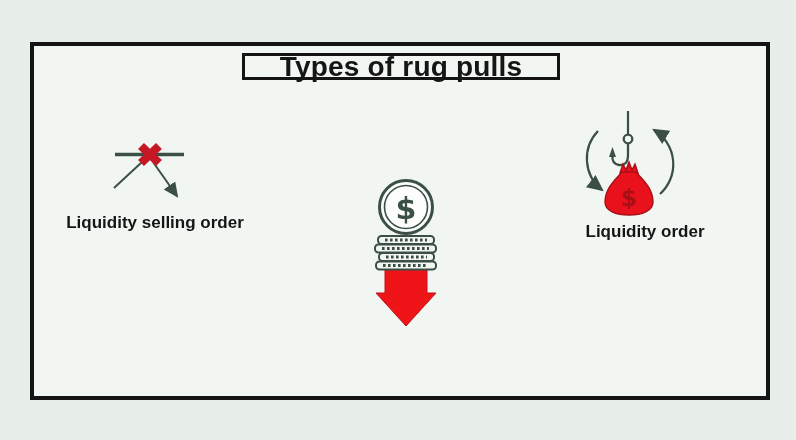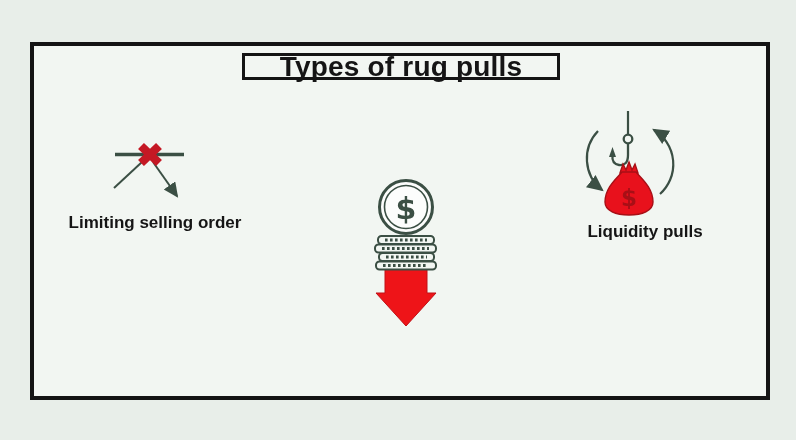--- a/index.html
+++ b/index.html
@@ -83,21 +83,21 @@
       </marker>
     </defs>
     <line x1="20" y1="21.5" x2="89" y2="21.5" stroke="var(--ink)" stroke-width="3.6"></line>
     <line x1="47" y1="29" x2="19" y2="55" stroke="var(--ink)" stroke-width="2"></line>
     <line x1="58" y1="29" x2="82" y2="63" stroke="var(--ink)" stroke-width="2" marker-end="url(#ah1)"></line>
     <g>
       <line x1="46" y1="13" x2="64" y2="30" stroke="var(--red-x)" stroke-width="8.5"></line>
       <line x1="64" y1="13" x2="46" y2="30" stroke="var(--red-x)" stroke-width="8.5"></line>
     </g>
   </svg>
-  <div class="item-label label-left">Limiting selling order</div>
+  <div class="item-label label-left">Liquidity selling order</div>
 
   <svg class="icon icon-middle" width="84" height="151" viewBox="0 0 84 151">
     <polygon points="21,70 63,70 63,114 72,114 42,147 12,114 21,114" fill="var(--red-arrow)" stroke="#c01016" stroke-width="1"></polygon>
     <g>
       <rect x="14" y="57" width="56" height="8" rx="3.5" fill="var(--bg-inner)" stroke="var(--ink)" stroke-width="2"></rect>
       <line x1="21" y1="61" x2="63" y2="61" stroke="var(--ink)" stroke-width="3.2" stroke-dasharray="2.6 2.4"></line>
       <rect x="11" y="65.5" width="61" height="8" rx="3.5" fill="var(--bg-inner)" stroke="var(--ink)" stroke-width="2"></rect>
       <line x1="18" y1="69.5" x2="65" y2="69.5" stroke="var(--ink)" stroke-width="3.2" stroke-dasharray="2.6 2.4"></line>
       <rect x="15" y="74" width="55" height="8" rx="3.5" fill="var(--bg-inner)" stroke="var(--ink)" stroke-width="2"></rect>
       <line x1="22" y1="78" x2="63" y2="78" stroke="var(--ink)" stroke-width="3.2" stroke-dasharray="2.6 2.4"></line>
@@ -124,15 +124,15 @@
       <circle cx="50" cy="30" r="4.3" fill="var(--bg-inner)" stroke="var(--ink)" stroke-width="2.3"></circle>
       <path d="M50,34.5 L50,46 Q50,57 41,56 Q33.5,55 34.5,46" fill="none" stroke="var(--ink)" stroke-width="2.3"></path>
       <polygon points="31,48 38,48 34.5,38" fill="var(--ink)"></polygon>
     </g>
     <g>
       <polygon points="42,64 45,55 48,61 51,53 54,61 57,55 60,64" fill="var(--red-bag)" stroke="var(--red-bag-dark)" stroke-width="1.4"></polygon>
       <path d="M44,63 C38,70 27,79 27,93 C27,102 38,106 51,106 C64,106 75,102 75,93 C75,79 64,70 58,63 Z" fill="var(--red-bag)" stroke="var(--red-bag-dark)" stroke-width="1.4"></path>
       <text x="51" y="89" text-anchor="middle" dominant-baseline="central" font-family="DejaVu Sans, sans-serif" font-size="23" font-weight="bold" fill="var(--red-bag-dark)">$</text>
     </g>
   </svg>
-  <div class="item-label label-right">Liquidity pulls</div>
+  <div class="item-label label-right">Liquidity order</div>
 
 </div>
 
 </body></html>

